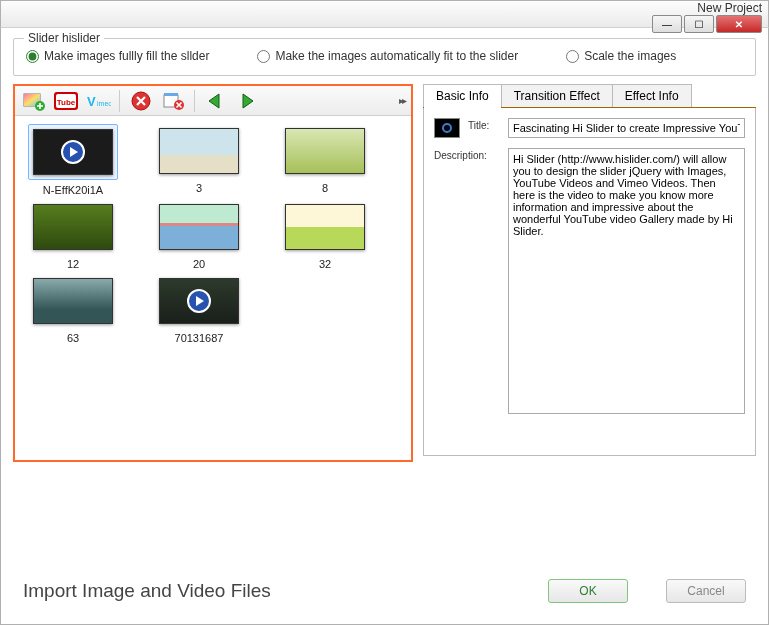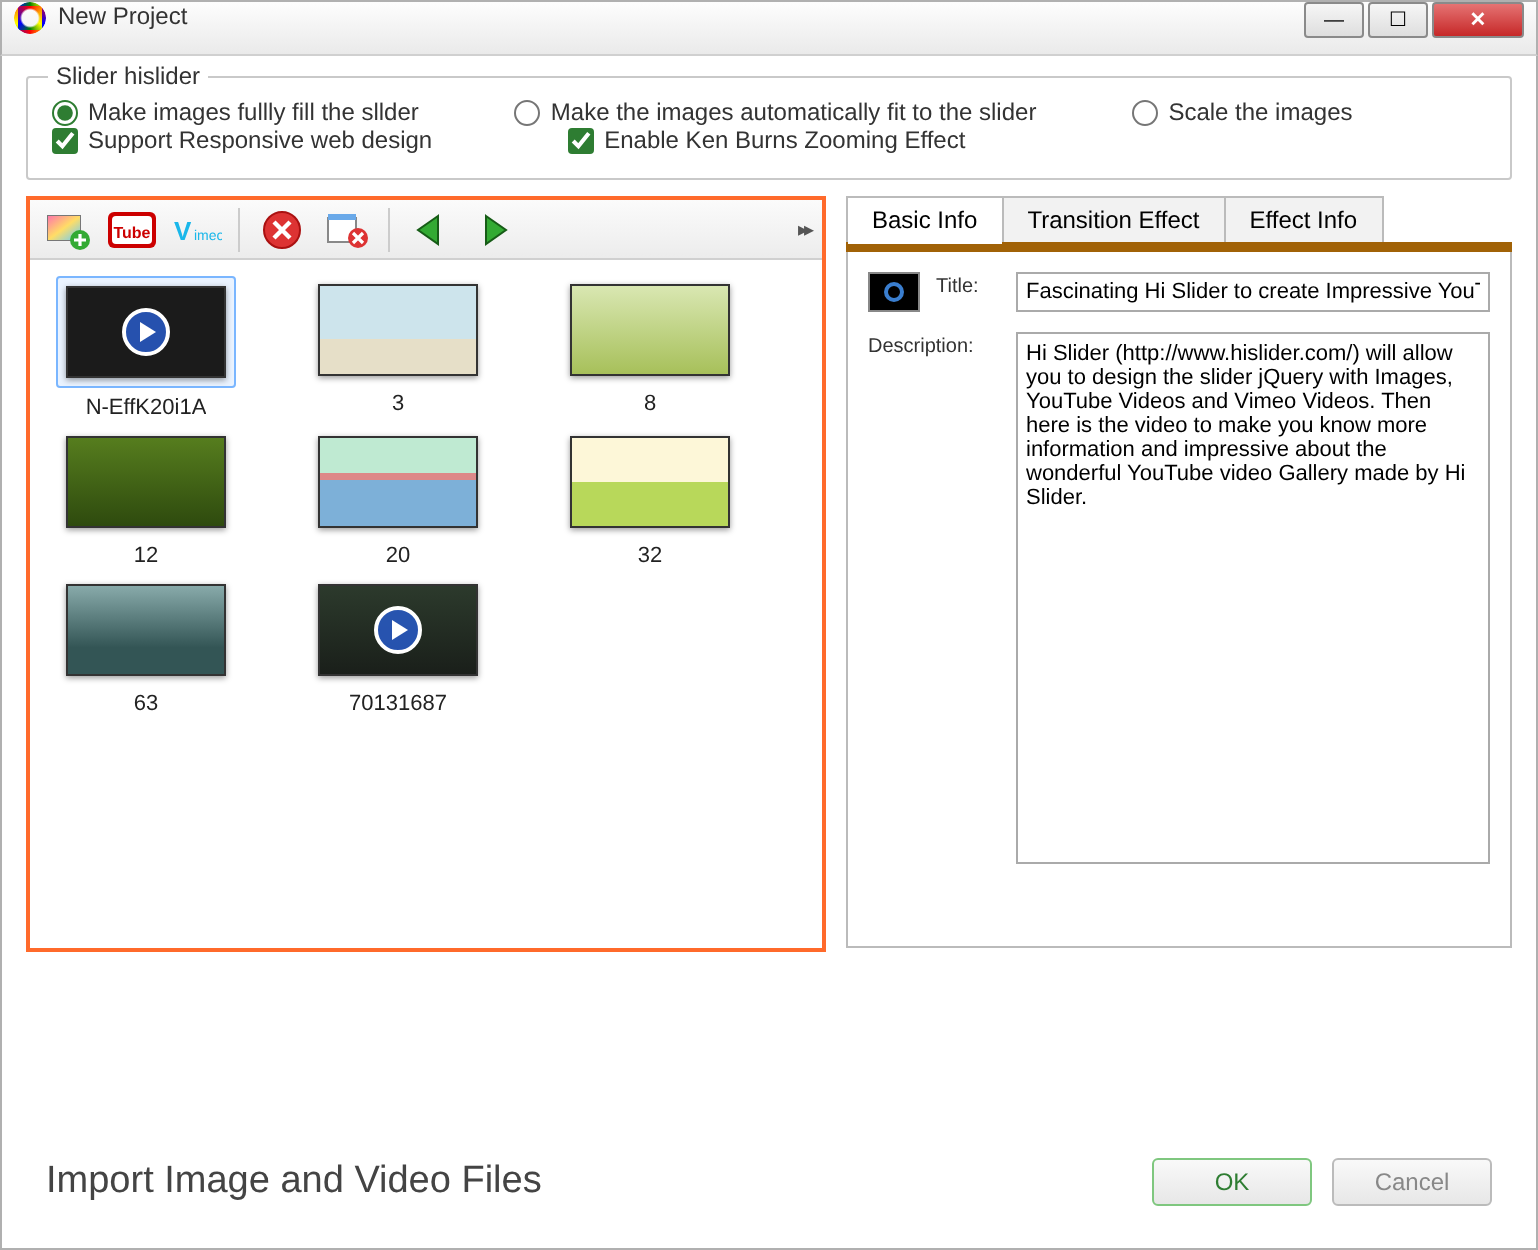--- a/index.html
+++ b/index.html
@@ -1,19 +1,19 @@
 <!DOCTYPE html>
 <html><head>
 <meta charset="utf-8">
 <style>
 * { box-sizing: border-box; margin: 0; padding: 0; font-family: "Segoe UI", Tahoma, sans-serif; }
 body { background: #fff; width: 769px; height: 625px; position: relative; }
 
 
-.titlebar { height: 28px; background: linear-gradient(#fdfdfd, #eaeaea); border: 1px solid #b0b0b0; border-bottom: 1px solid #d0d0d0; display: flex; align-items: flex-start; padding: 0 6px; }
+.titlebar { height: 28px; background: linear-gradient(#fdfdfd, #eaeaea); border: 1px solid #b0b0b0; border-bottom: 1px solid #d0d0d0; display: flex; align-items: flex-end; padding: 0 6px; flex-direction: column; }
 .titlebar-icon { width: 16px; height: 16px; margin-right: 6px; position: relative; }
 .titlebar-icon::before { content: ""; position: absolute; inset: 0; border-radius: 50%; border: 2px dotted transparent; background: conic-gradient(red,orange,yellow,green,blue,purple,red); -webkit-mask: radial-gradient(circle, transparent 4px, #000 5px); mask: radial-gradient(circle, transparent 4px, #000 5px);}
 .titlebar-title { font-size: 12px; color: #333; flex: 1; }
 .win-controls { display: flex; }
 .win-btn { width: 30px; height: 18px; margin-left: 2px; border: 1px solid #8a8a8a; background: linear-gradient(#f6f6f6,#dedede); font-size: 10px; display:flex; align-items:center; justify-content:center; border-radius: 2px;}
 .win-close { background: linear-gradient(#e57373,#c62828); color:#fff; width: 46px; }
 .win-close::after { content:"✕"; font-weight:bold;}
 .win-min::after{content:"—";}
 .win-max::after{content:"☐";}
 
@@ -49,35 +49,35 @@
 .thumb-cap { font-size:11px; color:#222; margin-top:4px; text-align:center; max-width:100px; overflow:hidden; text-overflow:ellipsis; white-space:nowrap;}
 .thumb-img { width:80px; height:46px; border:1px solid #333; box-shadow:0 1px 3px rgba(0,0,0,.4); background:#888; position:relative;}
 .thumb-item.selected .thumb-img-outer{ border:1px solid #7ab6ff; background:#eaf3ff; padding:4px; border-radius:2px;}
 .thumb-img-outer{ padding:4px;}
 .play-overlay{ position:absolute; inset:0; display:flex; align-items:center; justify-content:center;}
 .play-overlay .circle{ width:24px; height:24px; border-radius:50%; background:rgba(40,90,200,.85); display:flex; align-items:center; justify-content:center; border:2px solid #fff;}
 .play-overlay .circle::after{content:""; border-left:8px solid #fff; border-top:5px solid transparent; border-bottom:5px solid transparent; margin-left:2px;}
 
 
 .right-panel { flex:1; }
-.tabs { display:flex; border-bottom:5px solid #a16207;align-items:center;}
+.tabs { display:flex; border-bottom:1px solid #a16207;align-items:center;}
 .tab { padding:4px 12px; font-size:12px; border:1px solid #bbb; border-bottom:none; background:#f2f2f2; margin-right:-1px;}
 .tab.active{ background:#fff; position:relative; }
 .tab.active::after{content:""; position:absolute; left:0; right:0; bottom:-1px; height:1px; background:#fff;}
 .tab-body{ border:1px solid #bbb; border-top:none; padding:10px; height: 348px;}
 
 .field-row{ display:flex; align-items:flex-start; gap:8px; margin-bottom:10px;}
 .title-icon{ width:26px; height:20px; background:#000; border:1px solid #888; display:flex; align-items:center; justify-content:center;}
 .title-icon .eye{ width:10px; height:10px; border:2px solid #3a7ecf; border-radius:50%;}
 .field-label{ font-size:10px; color:#333; width:66px; text-align:left; padding-top:2px;}
 .text-input{ flex:1; border:1px solid #aaa; height:20px; padding:0 4px; font-size:11px;}
 .textarea{ flex:1; border:1px solid #aaa; height:266px; padding:4px; font-size:11px; resize:none; overflow-y:auto;}
 
 
-.footer { position:absolute; left:6px; right:6px; bottom:6px; height:54px; display:flex; align-items:center; padding:0 16px;}
+.footer { position:absolute; left:6px; right:6px; bottom:6px; height:54px; display:flex; align-items:center; padding:0 16px;gap:28px;}
 .footer-text{ font-size:19px; color:#444; font-family: Verdana, sans-serif;}
 .footer-spacer{flex:1;}
 .dlg-btn{ width:80px; height:24px; font-size:12px; border:1px solid #bbb; background:linear-gradient(#f9f9f9,#e7e7e7); border-radius:3px; color:#888; margin-left:10px;}
 .dlg-btn.primary{ border:1px solid #7fc77f; color:#2e7d32;}
 
 
 svg{display:block;}
 
 
 .bg-dark{background:#1b1b1b;}
@@ -116,30 +116,20 @@
       <label class="radio">
           <input type="radio" name="fit" style="">
           <span>Make the images automatically fit to the slider</span>
         </label>
       <label class="radio">
           <input type="radio" name="fit" style="">
           <span>Scale the images</span>
         </label>
     </div>
 
-    <div class="row">
-      <label class="check">
-          <input type="checkbox" checked="" style="">
-          <span>Support Responsive web design</span>
-        </label>
-      <label class="check">
-          <input type="checkbox" checked="" style="">
-          <span>Enable Ken Burns Zooming Effect</span>
-        </label>
-    </div>
   </div>
 
   <div class="midrow">
     <div class="thumb-panel">
       <div class="toolbar">
         <div class="tbtn">
           <svg width="22" height="20">
               <rect x="1" y="3" width="16" height="12" fill="#fff" stroke="#777"></rect>
               <rect x="1" y="3" width="16" height="12" fill="url(#g1)"></rect>
               <defs>

